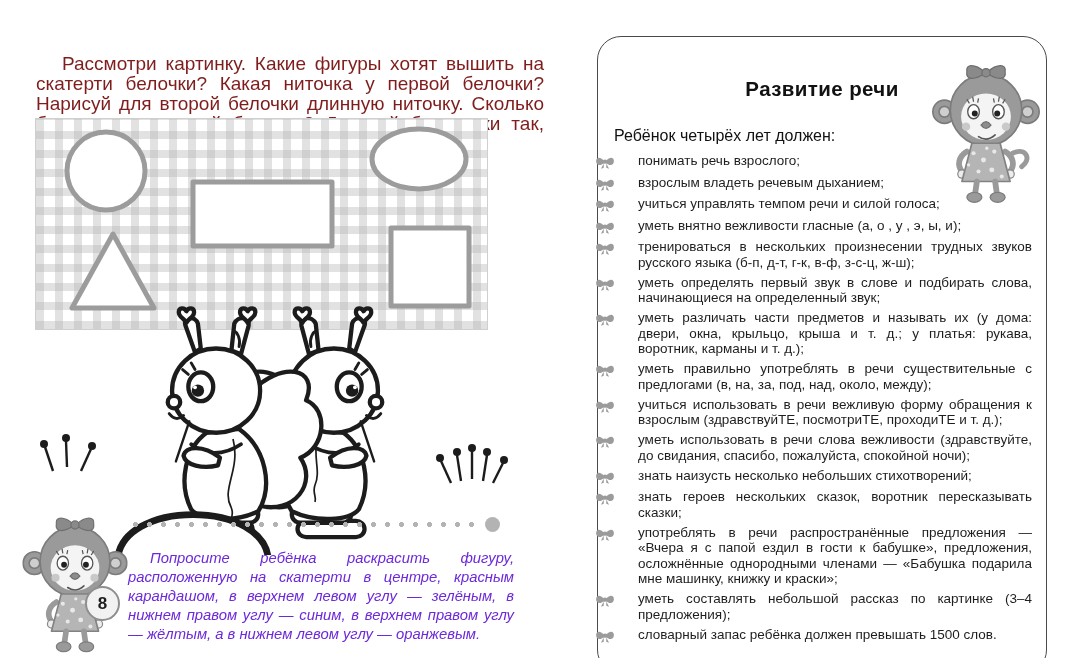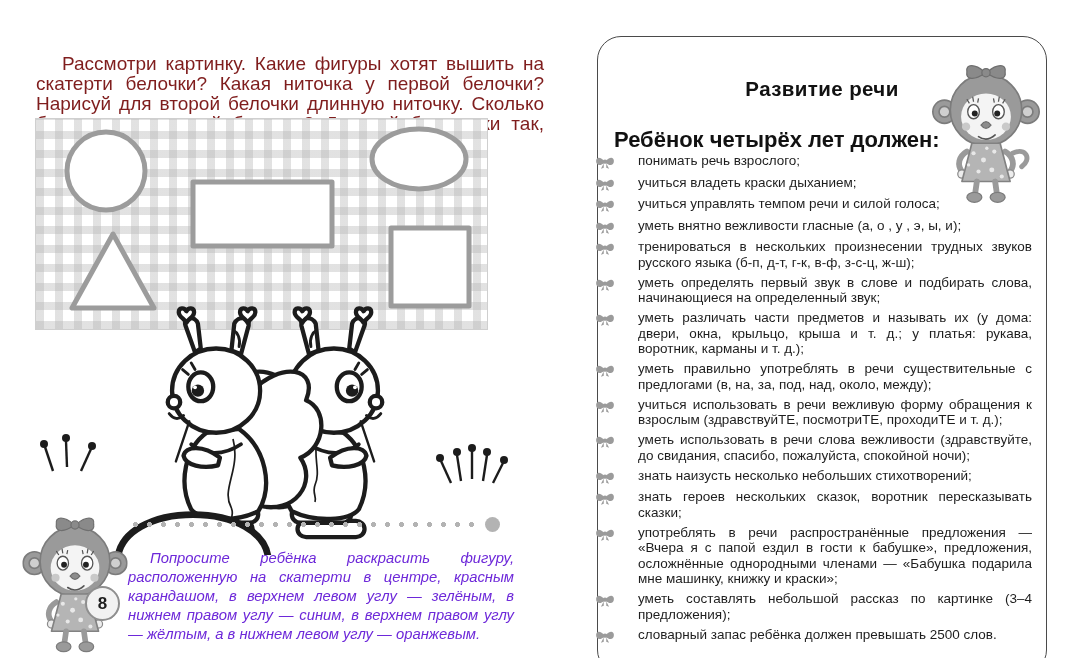--- a/index.html
+++ b/index.html
@@ -27,21 +27,21 @@
   .pagenum{position:absolute;left:85px;top:586px;width:31px;height:31px;border-radius:50%;
          background:#f2f2f2;border:2px solid #8f8f8f;display:flex;align-items:center;
          justify-content:center;font-weight:bold;font-size:17px;color:#1d1d1d;}
 
   
   .panel{position:absolute;left:597px;top:36px;width:450px;height:638px;box-sizing:border-box;
          border:1.6px solid #4a4a4a;border-radius:24px;background:#fff;}
   .panel-title{position:absolute;left:0;right:0;top:40px;text-align:center;font-weight:bold;
          font-size:20.5px;letter-spacing:.4px;color:#111;}
   .monkey-right{position:absolute;right:6px;top:14px;width:108px;height:158px;}
-  .subtitle{position:absolute;left:16px;top:90px;font-weight:bold;font-size:22px;color:#111;}
+  .subtitle{position:absolute;left:16px;top:90px;font-weight:normal;font-size:16px;color:#111;}
   .list{position:absolute;left:30px;right:14px;top:116px;}
   .item{display:flex;align-items:flex-start;margin-bottom:4.5px;}
   .bullet{flex:0 0 20px;width:20px;height:16px;margin-left:-33px;margin-right:13px;margin-top:1px;}
   .item-text{font-size:13.5px;line-height:15.5px;text-align:justify;color:#1e1e1e;margin-left:10px;}
 </style>
 </head>
 <body>
 
 <div id="canvas">
 
@@ -207,21 +207,21 @@
           <svg class="bullet" viewBox="0 0 22 18">
             <use href="#sym-bow"></use>
           </svg>
           <div class="item-text">понимать речь взрослого;</div>
         </div>
 
         <div class="item">
           <svg class="bullet" viewBox="0 0 22 18">
             <use href="#sym-bow"></use>
           </svg>
-          <div class="item-text">учиться владеть краски дыханием;</div>
+          <div class="item-text">взрослым владеть речевым дыханием;</div>
         </div>
 
         <div class="item">
           <svg class="bullet" viewBox="0 0 22 18">
             <use href="#sym-bow"></use>
           </svg>
           <div class="item-text">учиться управлять темпом речи и силой голоса;</div>
         </div>
 
         <div class="item">
@@ -298,18 +298,18 @@
           <svg class="bullet" viewBox="0 0 22 18">
             <use href="#sym-bow"></use>
           </svg>
           <div class="item-text">уметь составлять небольшой рассказ по картинке (3–4 предложения);</div>
         </div>
 
         <div class="item">
           <svg class="bullet" viewBox="0 0 22 18">
             <use href="#sym-bow"></use>
           </svg>
-          <div class="item-text">словарный запас ребёнка должен превышать 2500 слов.</div>
+          <div class="item-text">словарный запас ребёнка должен превышать 1500 слов.</div>
         </div>
       </div>
   </div>
 
 </div>
 
 </body></html>

